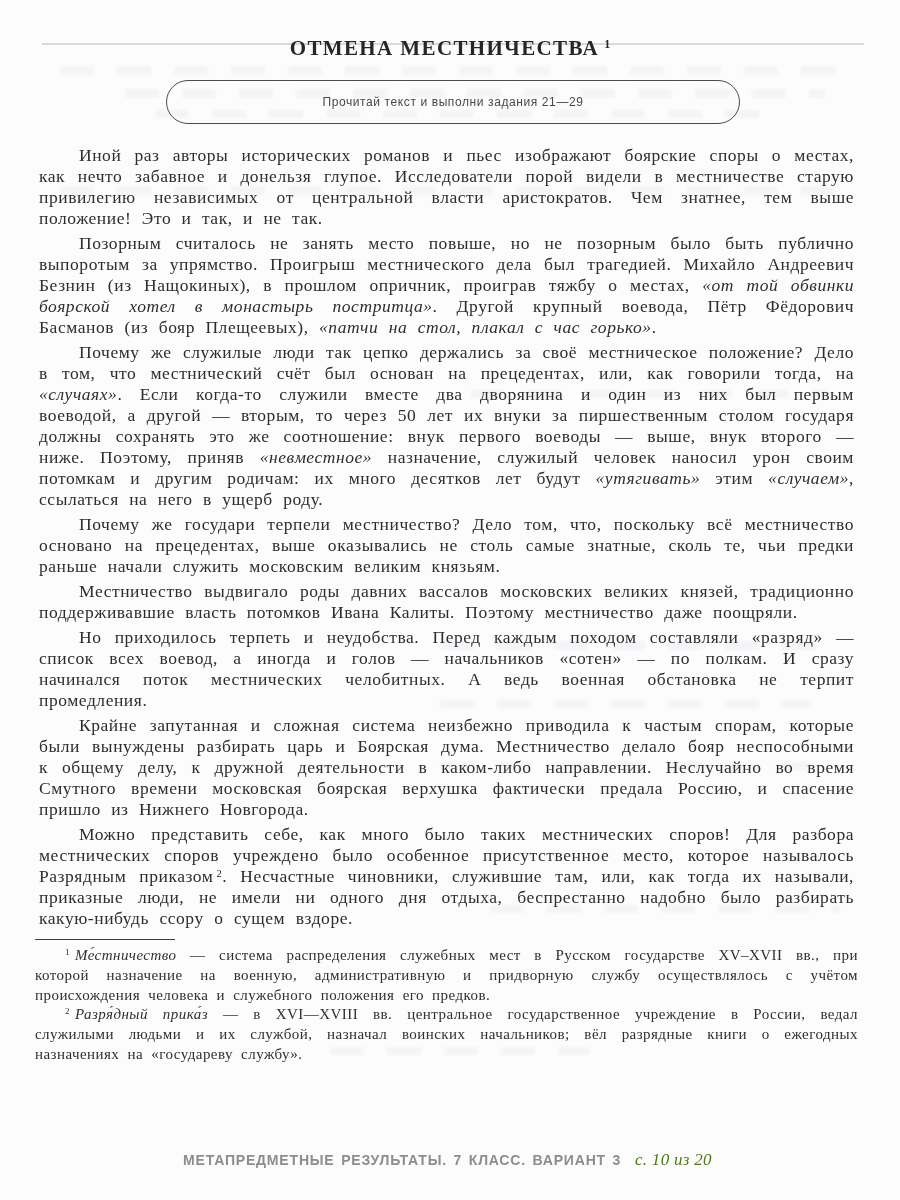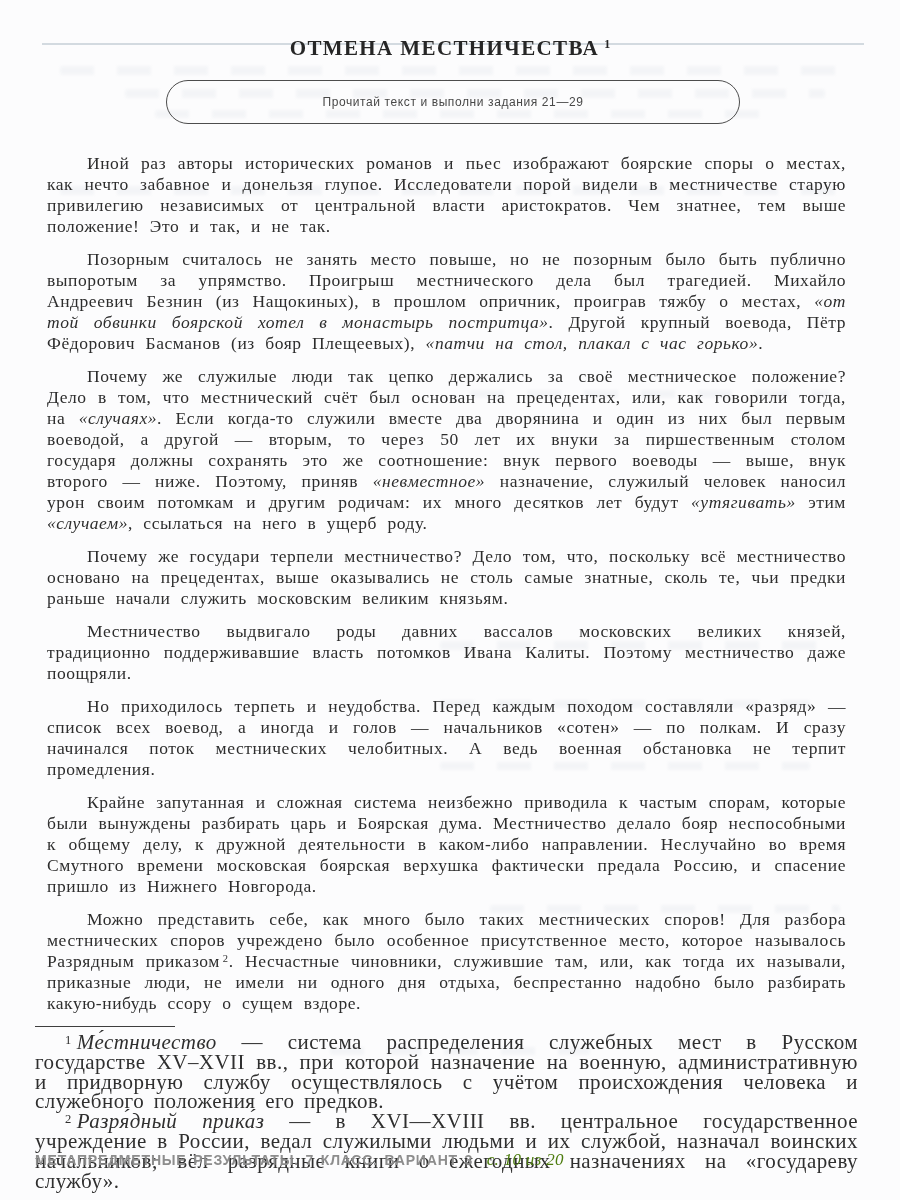--- a/index.html
+++ b/index.html
@@ -63,21 +63,21 @@
     background: transparent;
   }
 
   .text-flow {
     position: absolute;
     top: 141px; left: 35px;
     width: 823px;
     z-index: 1;
   }
   .article p {
-    margin: 12px;
+    margin: 4px;
     text-indent: 40px;
     text-align: justify;
     font-size: 17.5px;
     line-height: 21px;
     letter-spacing: 0.55px;
     word-spacing: 5.5px;
     color: #2d2d2d;
   }
   .article em { font-style: italic; }
   .article sup, .footnotes sup {
@@ -90,34 +90,34 @@
   .fn-divider {
     margin: 10px 0 6px 0;
     width: 140px;
     border: none;
     border-top: 1.7px solid #3e3e3e;
   }
   .footnotes p {
     margin: 0;
     text-indent: 30px;
     text-align: justify;
-    font-size: 21px;
+    font-size: 15px;
     line-height: 19.8px;
     letter-spacing: 0.45px;
     word-spacing: 4px;
     color: #2f2f2f;
   }
   .footnotes em { font-style: italic; }
   .footnotes sup { margin-right: 5px; }
 
   .footer {
     position: absolute;
     top: 1150px; left: 35px; right: 40px;
     display: flex;
-    justify-content: flex-start;
+    justify-content: center;
     align-items: baseline;
     z-index: 1;
   }
   .footer-left {
     font-family: "Liberation Sans", sans-serif;
     font-size: 14.5px;
     font-weight: bold;
     letter-spacing: 0.8px;
     word-spacing: 2px;
     color: #8d8d8d;

